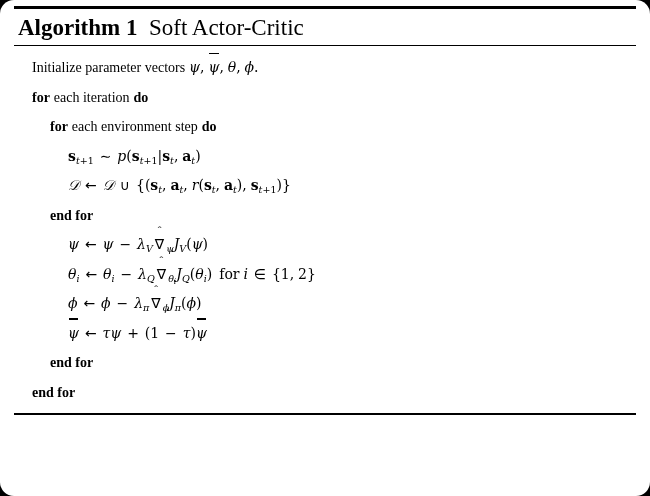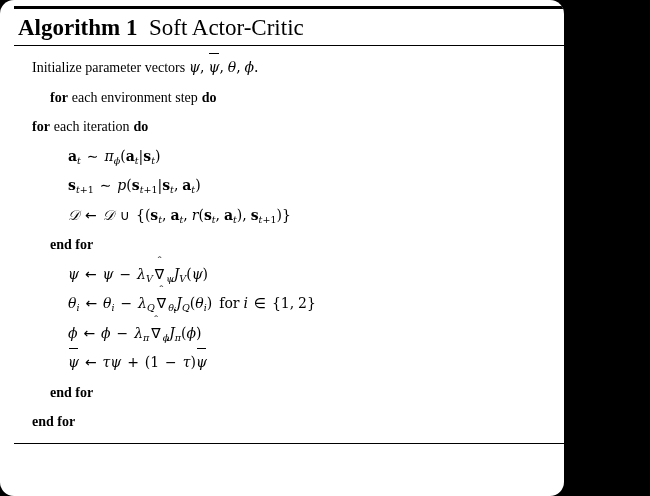--- a/index.html
+++ b/index.html
@@ -10,21 +10,21 @@
   body {
     width: 650px;
     height: 496px;
     overflow: hidden;
     font-family: "Liberation Serif", "DejaVu Serif", serif;
   }
 
   
   #page {
     position: relative;
-    width: 564px;
+    width: 650px;
     height: 496px;
     background: #ffffff;
     border-radius: 14px;
     box-sizing: border-box;
     overflow: hidden;
   }
 
   .algorithm {
     position: absolute;
     left: 14px;
@@ -145,31 +145,28 @@
     </div>
 
     <div class="rule-thin"></div>
 
     <div class="alg-body">
 
       <div class="line ind0">
         <span>Initialize parameter vectors</span><span class="spc"></span><span class="math">ψ</span><span class="mathup">,</span><span class="spc"></span><span class="ov math"><span class="bar"></span>ψ</span><span class="mathup">,</span><span class="spc"></span><span class="math">θ</span><span class="mathup">,</span><span class="spc"></span><span class="math">ϕ</span><span class="mathup">.</span>
       </div>
 
+      <div class="line ind0">
+        <span class="kw">for</span><span class="spc"></span><span>each iteration</span><span class="spc"></span><span class="kw">do</span>
+      </div>
+
       <div class="line ind1">
         <span class="kw">for</span><span class="spc"></span><span>each environment step</span><span class="spc"></span><span class="kw">do</span>
       </div>
 
-      <div class="line ind0">
-        <span class="kw">for</span><span class="spc"></span><span>each iteration</span><span class="spc"></span><span class="kw">do</span>
-      </div>
-
-      <div class="line ind2">
-        <span class="bfup">a</span><sub class="math">t</sub><span class="spc"></span><span class="op">∼</span><span class="spc"></span><span class="math">π</span><sub class="math">ϕ</sub><span class="mathup">(</span><span class="bfup">a</span><sub class="math">t</sub><span class="mathup">|</span><span class="bfup">s</span><sub class="math">t</sub><span class="mathup">)</span>
-      </div>
 
       <div class="line ind2">
         <span class="bfup">s</span><sub class="math">t<span class="mathup">+1</span></sub><span class="spc"></span><span class="op">∼</span><span class="spc"></span><span class="math">p</span><span class="mathup">(</span><span class="bfup">s</span><sub class="math">t<span class="mathup">+1</span></sub><span class="mathup">|</span><span class="bfup">s</span><sub class="math">t</sub><span class="mathup">,</span><span class="spc"></span><span class="bfup">a</span><sub class="math">t</sub><span class="mathup">)</span>
       </div>
 
       <div class="line ind2">
         <span class="cal">𝒟</span><span class="spc"></span><span class="op">←</span><span class="spc"></span><span class="cal">𝒟</span><span class="spc"></span><span class="op">∪</span><span class="spc"></span><span class="mathup">{(</span><span class="bfup">s</span><sub class="math">t</sub><span class="mathup">,</span><span class="spc"></span><span class="bfup">a</span><sub class="math">t</sub><span class="mathup">,</span><span class="spc"></span><span class="math">r</span><span class="mathup">(</span><span class="bfup">s</span><sub class="math">t</sub><span class="mathup">,</span><span class="spc"></span><span class="bfup">a</span><sub class="math">t</sub><span class="mathup">),</span><span class="spc"></span><span class="bfup">s</span><sub class="math">t<span class="mathup">+1</span></sub><span class="mathup">)}</span>
       </div>
 
       <div class="line ind1">

